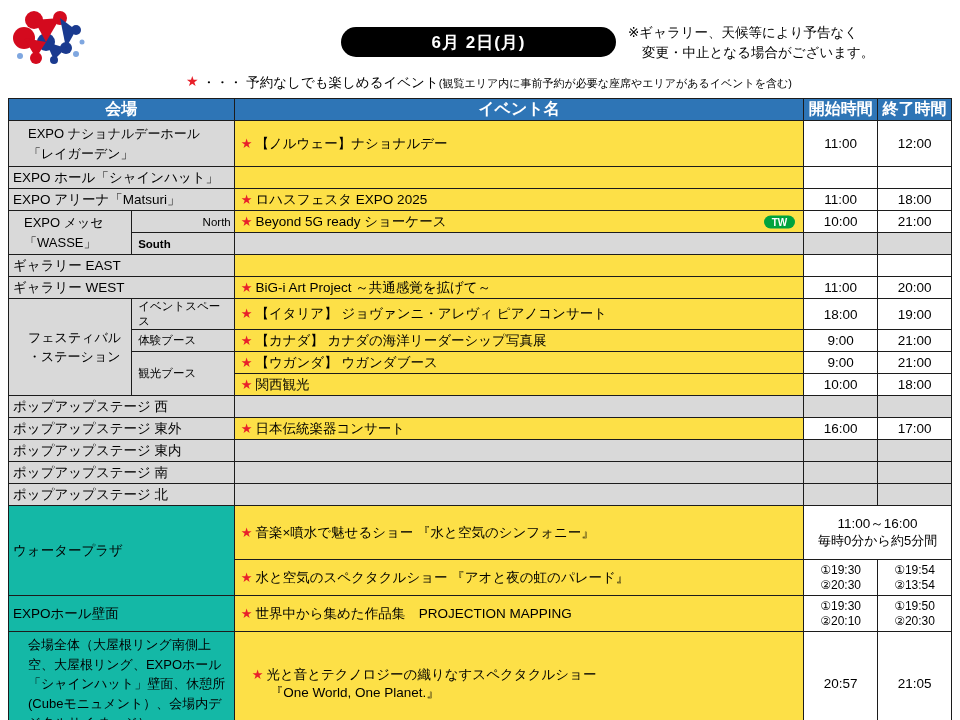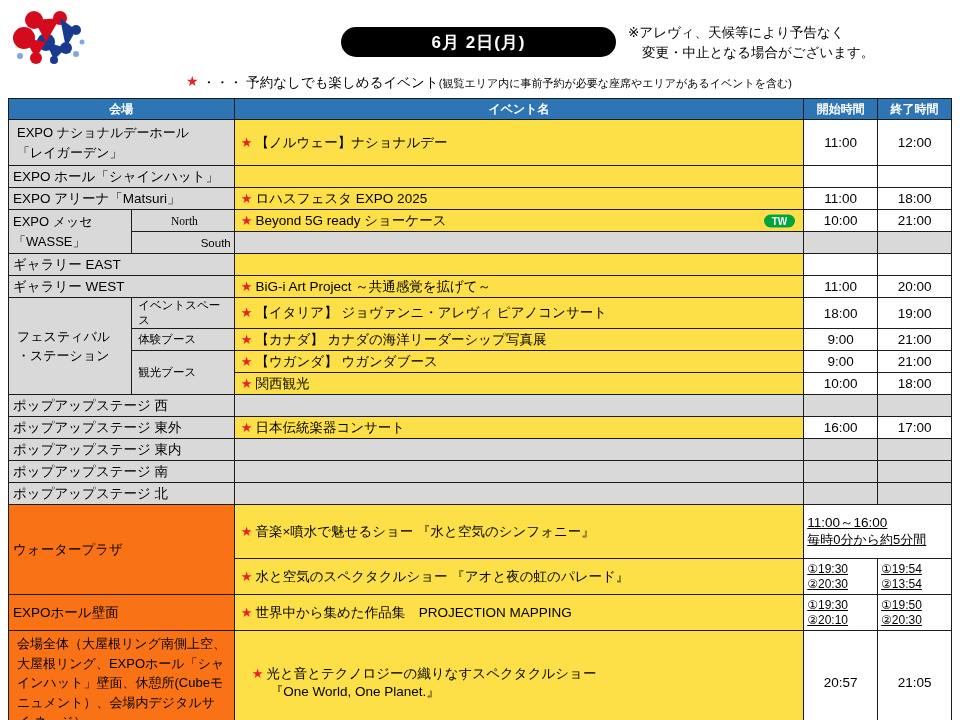--- a/index.html
+++ b/index.html
@@ -78,33 +78,33 @@
     border:1px solid #1c1c1c;
     padding:0 3px;
     vertical-align:middle;
   }
   thead th{
     background:#2e75b6;
     color:#ffffff;
     font-weight:bold;
     text-align:center;
     height:20px;
-    font-size:12px;
+    font-size:16px;
   }
   .c-venue{width:120px;}
   .c-sub{width:100px;}
   .c-event{width:555px;}
   .c-start{width:72px;}
   .c-end{width:72px;}
   td.venue{
     background:#d9d9d9;
     font-size:13.5px;
     padding-left:4px;
   }
-  td.venue.white{background:#f97316;}
+  td.venue.white{background:#14b8a6;}
   td.sub{
     background:#d9d9d9;
     font-size:11.5px;
     padding-left:6px;
   }
   td.event{
     background:#fde047;
     padding-left:6px;
     position:relative;
     white-space:nowrap;
@@ -115,26 +115,26 @@
     font-size:13.5px;
   }
   td.time.shade{background:#d9d9d9;}
   .star{color:#e8202a;font-size:13px;margin-right:3px;}
   .tw-inline{
     position:absolute;right:8px;top:50%;
     transform:translateY(-50%);
   }
   .row-h{height:22px;}
   .multi-time{
-    font-size:12px;line-height:1.25;text-align:left;text-decoration:underline;
+    font-size:12px;line-height:1.25;text-align:center;
   }
   .multi-time .big{font-size:13.5px;}
   .multi-time .tiny{font-size:13px;}
   .two-line{line-height:1.35;white-space:normal;margin-left:11px;}
-  .venue-wrap{white-space:normal;line-height:1.5;font-size:13px;padding:3px 4px;}
+  .venue-wrap{white-space:normal;line-height:1.5;font-size:13px;padding:3px 4px;margin-left:11px;}
 </style>
 </head>
 <body>
 
 <div class="header">
   <div class="logo">
     <svg width="95" height="60" viewBox="0 0 95 60">
       <circle cx="24" cy="12" r="9" fill="#d40a1e"></circle>
       <circle cx="50" cy="10" r="7" fill="#d40a1e"></circle>
       <circle cx="66" cy="22" r="5" fill="#1a3a8f"></circle>
@@ -147,21 +147,21 @@
       <circle cx="72" cy="34" r="2.5" fill="#7fa7e0"></circle>
       <circle cx="10" cy="48" r="3" fill="#7fa7e0"></circle>
       <path d="M24 12 L50 10 L36 34 Z" fill="#d40a1e"></path>
       <path d="M14 30 L36 34 L26 50 Z" fill="#d40a1e"></path>
       <path d="M36 34 L56 40 L44 52 Z" fill="#1a3a8f"></path>
       <path d="M50 10 L66 22 L56 40 Z" fill="#1a3a8f"></path>
     </svg>
   </div>
   <div class="date-pill">6月 2日(月)</div>
   <div class="notice">
-    <div>※アレヴィ、天候等により予告なく</div>
+    <div>※ギャラリー、天候等により予告なく</div>
     <div style="padding-left:14px;text-align:center;">変更・中止となる場合がございます。</div>
   </div>
 </div>
 
 <div class="legend">
   <span class="legend-star">★</span>
   <span class="legend-text">
     <span>・・・ 予約なしでも楽しめるイベント</span><span class="small">(観覧エリア内に事前予約が必要な座席やエリアがあるイベントを含む)</span>
   </span>
 </div>
@@ -214,31 +214,31 @@
       <td class="time">18:00</td>
     </tr>
 
     <tr class="row-h">
       <td class="venue" rowspan="2" style="padding:0 4px;">
         <div class="venue-wrap" style="padding:0 0;">
           <span style="white-space:pre-line">EXPO メッセ
 「WASSE」</span>
         </div>
       </td>
-      <td class="sub" style="text-align:center;font-family:Liberation Serif, serif;">North</td>
+      <td class="sub" style="text-align:right;">North</td>
       <td class="event">
         <span class="star">★</span><span>Beyond 5G ready ショーケース</span>
         <span class="tw-badge tw-inline">TW</span>
       </td>
       <td class="time">10:00</td>
       <td class="time">21:00</td>
     </tr>
 
     <tr class="row-h">
-      <td class="sub" style="text-align:right;">South</td>
+      <td class="sub" style="text-align:left;font-weight:bold;">South</td>
       <td class="event shade"></td>
       <td class="time shade"></td>
       <td class="time shade"></td>
     </tr>
 
     <tr class="row-h">
       <td class="venue" colspan="2">ギャラリー EAST</td>
       <td class="event"></td>
       <td class="time"></td>
       <td class="time"></td>

